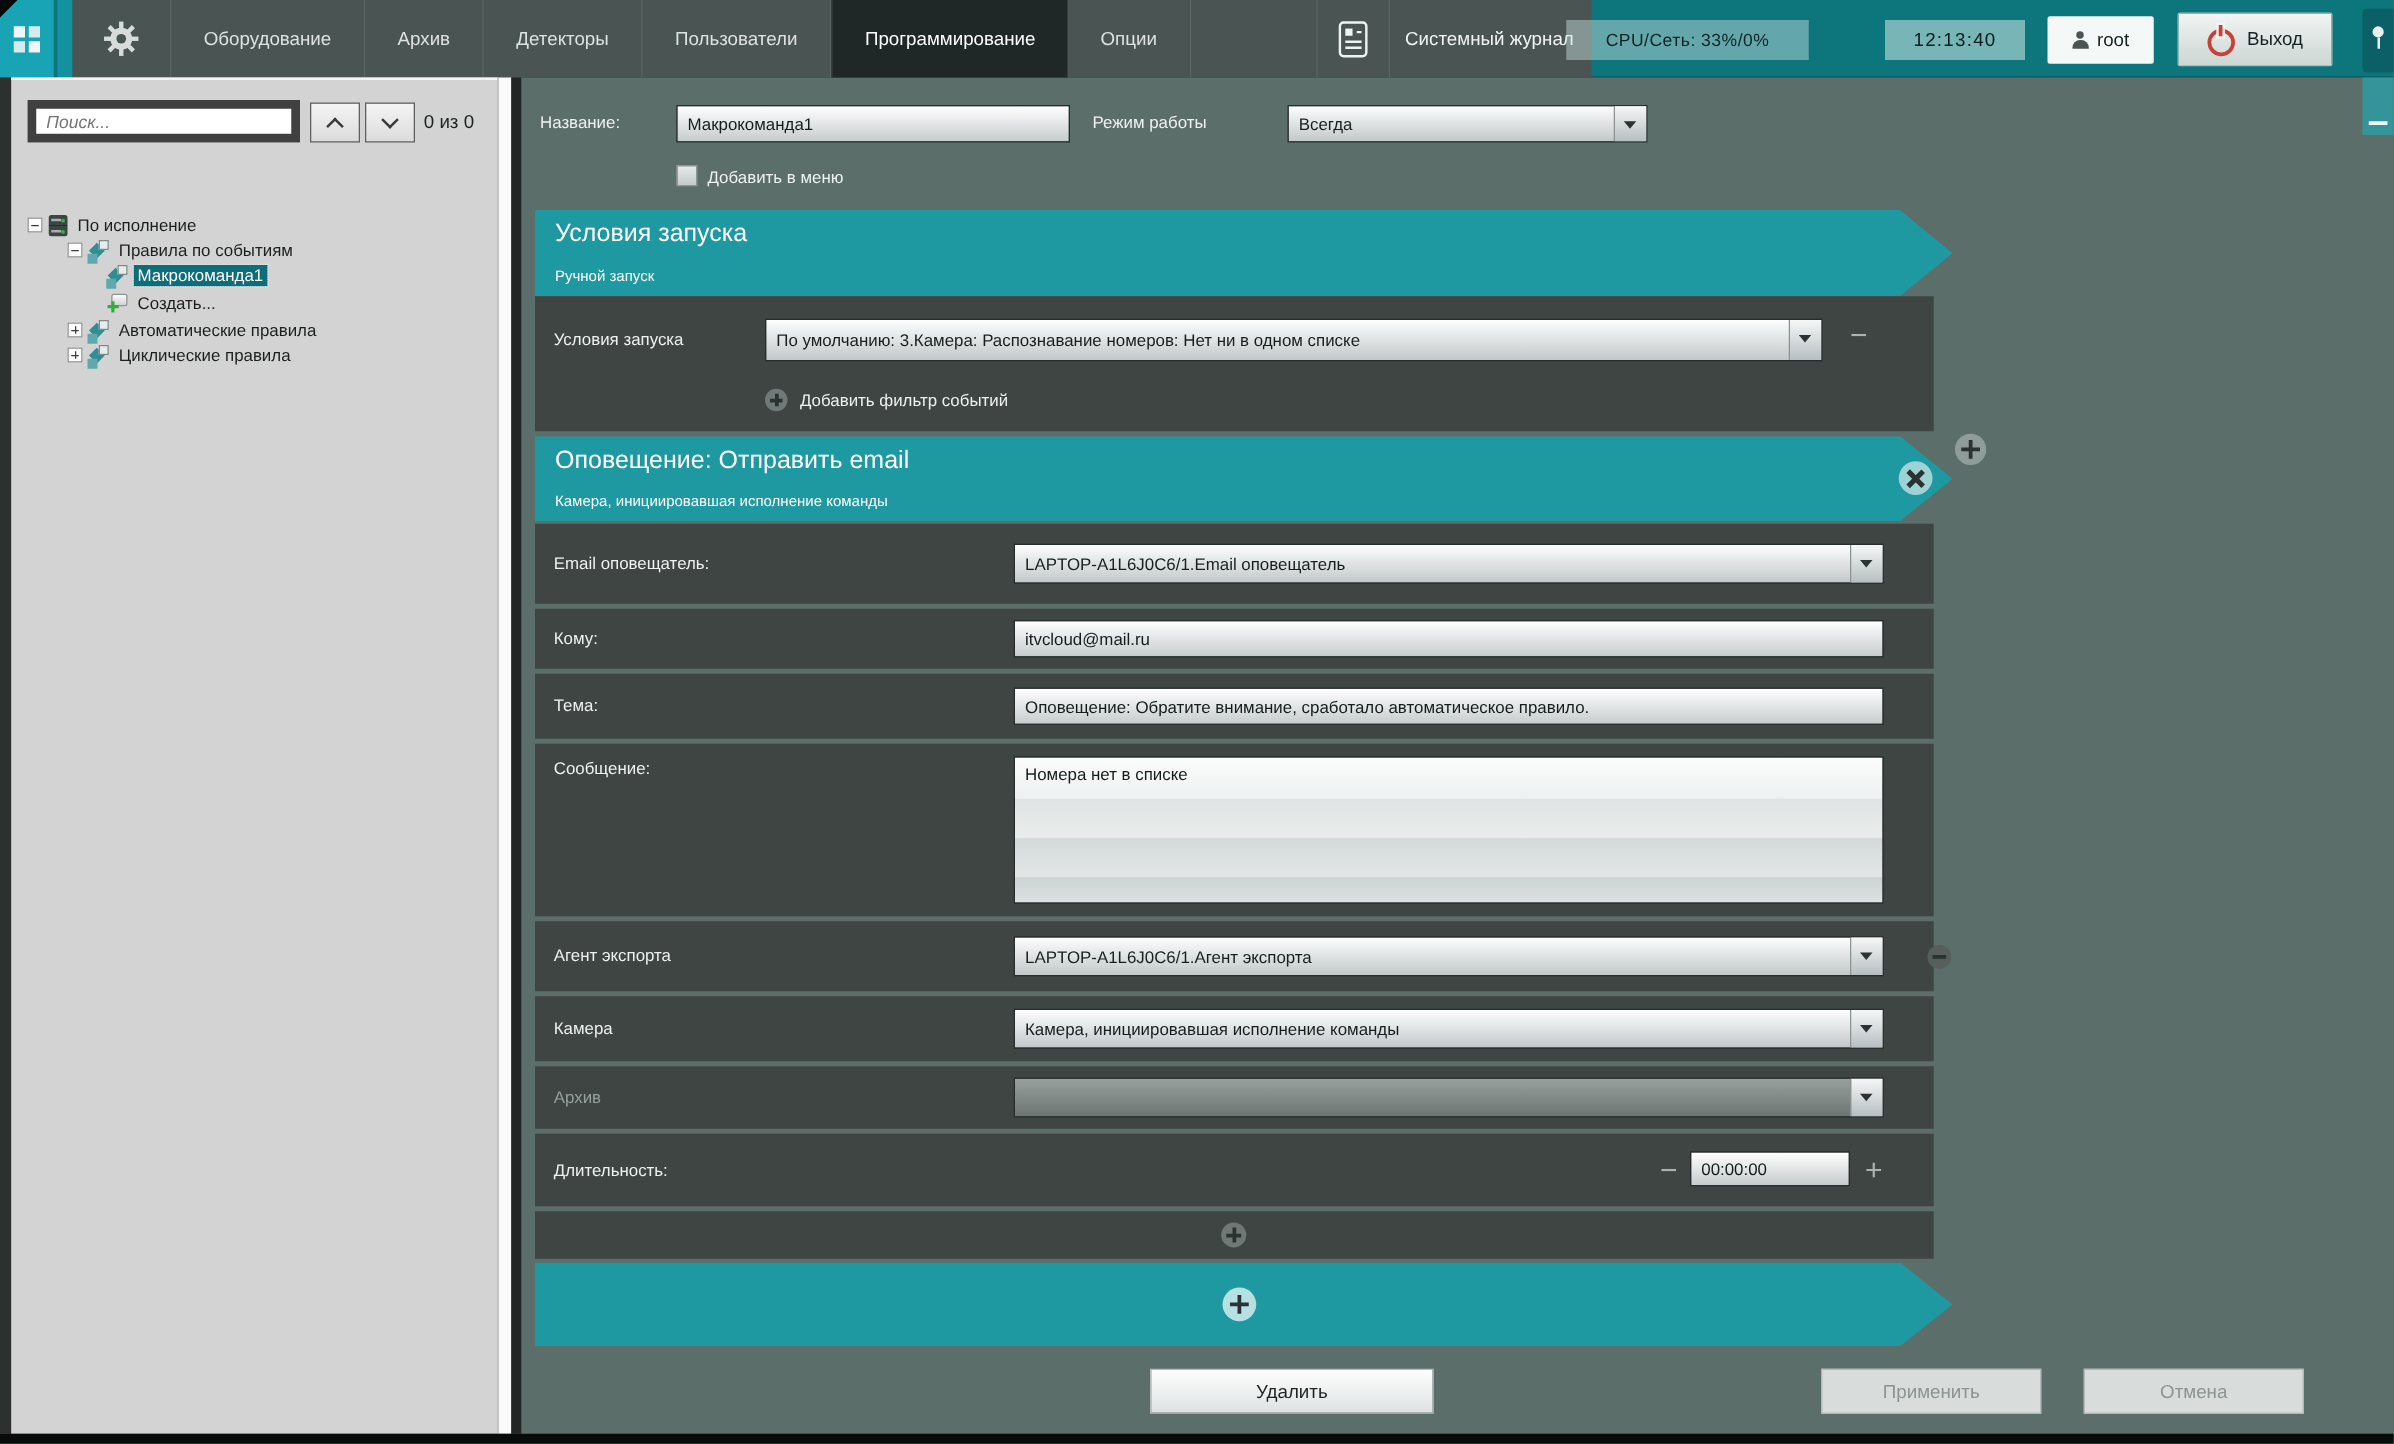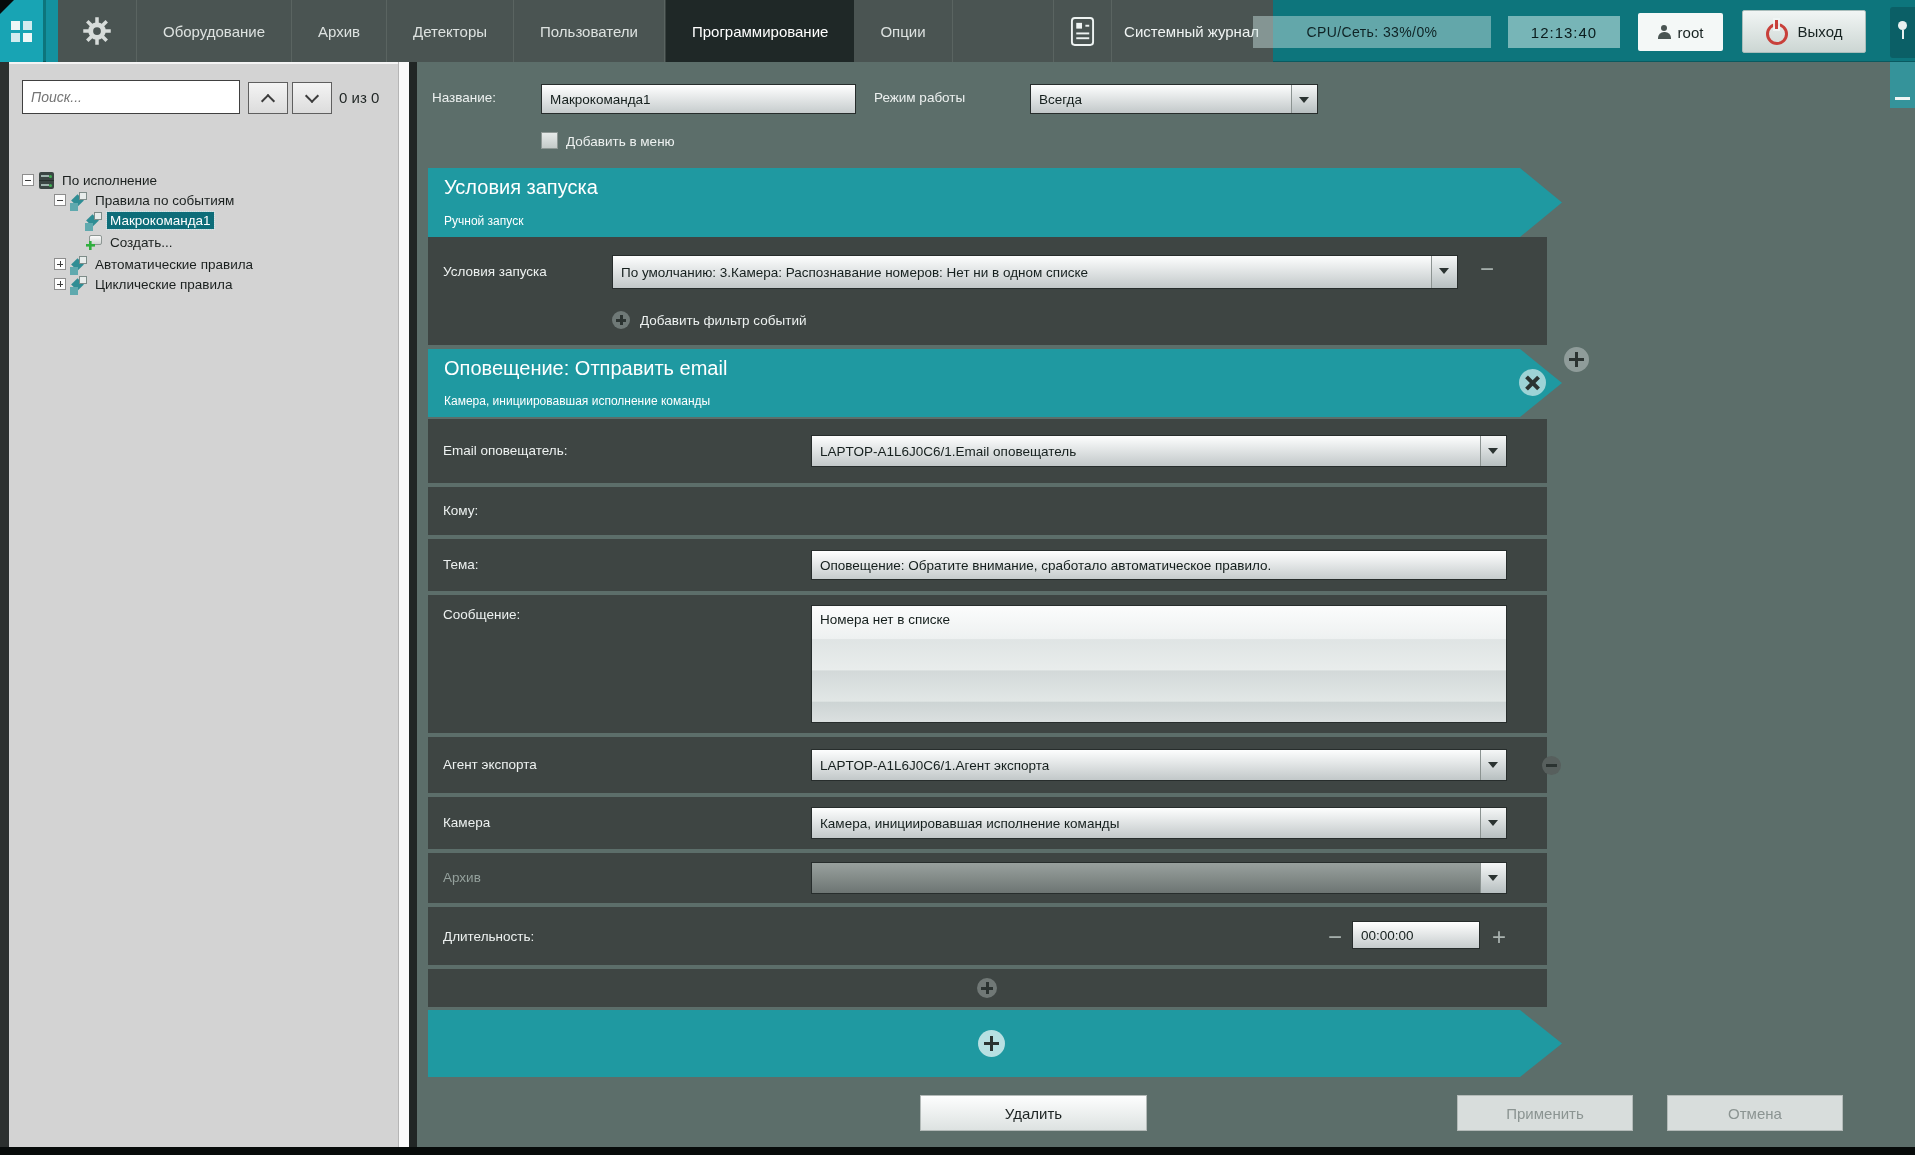--- a/index.html
+++ b/index.html
@@ -16,42 +16,42 @@
   .grid-glyph i:nth-child(3){left:0;bottom:0;background:#d2ecef;} .grid-glyph i:nth-child(4){right:0;bottom:0;}
   .logo-strip { position:absolute; left:46px; top:0; width:12px; height:62px; background:#13919f; }
   .tabbar { position:absolute; left:58px; top:0; width:1215px; height:62px; background:#4a5452; display:flex; align-items:stretch; }
   .tabcell { display:flex; align-items:center; padding:0 26px; font-size:15px; color:#dde2e0; border-right:1px solid #5a6461; cursor:default; white-space:nowrap; }
   .tabcell.gear-cell { padding:0 24px; }
   .tabcell.active { background:#1f2827; color:#ffffff; border-right:none; border-left:1px solid #3a4341; }
   .journal-group { margin-left:auto; display:flex; align-items:center; border-left:1px solid #5a6461; }
   .journal-icon-cell { padding:0 16px; border-right:1px solid #5a6461; display:flex; align-items:center; height:100%; }
   .journal-label { padding:0 14px 0 12px; font-size:15px; color:#f0f4f3; }
   .badge { position:absolute; display:flex; align-items:center; justify-content:center; font-size:14px; color:#0f2325; }
-  .cpu-badge { left:1253px; top:16px; width:238px; height:32px; background:rgba(205,228,227,0.45); letter-spacing:0.4px; }
+  .cpu-badge { left:1253px; top:16px; width:194px; height:32px; background:rgba(205,228,227,0.45); letter-spacing:0.4px; }
   .clock-badge { left:1508px; top:16px; width:112px; height:32px; background:rgba(208,233,232,0.55); font-size:15px; letter-spacing:1px; color:#0b1c1d; }
   .root-badge { left:1638px; top:13px; width:85px; height:38px; background:#f4f8f7; border-radius:2px; gap:7px; font-size:15px; color:#172321; }
   .logout-btn { left:1742px; top:10px; width:124px; height:43px; background:linear-gradient(#f1f5f4,#ccd6d3); border:1px solid #a9bdbb; border-radius:2px; gap:10px; font-size:15px; color:#172321; cursor:pointer; position:absolute; display:flex; align-items:center; justify-content:center; }
   .person-glyph { position:relative; width:13px; height:14px; }
   .person-glyph::before { content:""; position:absolute; left:3.5px; top:0; width:6px; height:6px; border-radius:50%; background:#4a5553; }
   .person-glyph::after { content:""; position:absolute; left:0; top:7px; width:13px; height:7px; border-radius:6px 6px 0 0; background:#4a5553; }
   .power-glyph { position:relative; width:22px; height:22px; }
   .power-glyph::before { content:""; position:absolute; left:0; top:2px; width:16px; height:16px; border:3px solid #c8403a; border-radius:50%; }
   .power-glyph::after { content:""; position:absolute; left:9.5px; top:-1px; width:3px; height:9px; background:#c8403a; box-shadow:0 0 0 2px rgba(241,245,244,0.9); }
   .pin-box { position:absolute; left:1890px; top:7px; width:25px; height:51px; background:#0b5f66; border-radius:3px 0 0 3px; }
   .pin-glyph { position:absolute; left:8px; top:14px; width:9px; height:9px; border-radius:50%; background:#e8f1f0; }
   .pin-glyph::after { content:""; position:absolute; left:3.5px; top:9px; width:2px; height:9px; background:#e8f1f0; }
   .collapse-box { position:absolute; left:1890px; top:62px; width:25px; height:46px; background:#35939a; }
   .collapse-box::after { content:""; position:absolute; left:5px; bottom:8px; width:15px; height:3px; background:#eef5f4; }
 
   
   .side-edge { position:absolute; left:0; top:62px; width:9px; height:1085px; background:#2c302f; }
   .sidebar { position:absolute; left:9px; top:62px; width:389px; height:1085px; background:#d3d3d3; border-top:2px solid #f4f4f4; }
   .side-scroll { position:absolute; left:398px; top:62px; width:11px; height:1085px; background:#fafafa; border-left:1px solid #b5b5b5; }
   .splitter { position:absolute; left:409px; top:62px; width:8px; height:1085px; background:#20_; background:#212625; }
-  .search-input { position:absolute; left:13px; top:16px; width:218px; height:34px; background:#ffffff; border:1px solid #404040; font-style:italic; font-size:14px; color:#a16207; padding:0 8px; font-family:"Liberation Sans", sans-serif; }
+  .search-input { position:absolute; left:13px; top:16px; width:218px; height:34px; background:#ffffff; border:7px solid #404040; font-style:italic; font-size:14px; color:#a16207; padding:0 8px; font-family:"Liberation Sans", sans-serif; }
   .nav-btn { position:absolute; top:18px; width:40px; height:32px; background:linear-gradient(#f4f4f4,#dcdcdc); border:1px solid #5f5f5f; cursor:pointer; }
   .nav-btn.prev { left:239px; } .nav-btn.next { left:283px; }
   .chev { position:absolute; left:14px; width:10px; height:10px; border-left:2px solid #3b3b3b; border-top:2px solid #3b3b3b; }
   .chev.up { top:13px; transform:rotate(45deg); } .chev.down { top:8px; transform:rotate(225deg); }
   .search-count { position:absolute; left:330px; top:25px; font-size:15px; color:#1e2423; }
   .tree { position:absolute; left:0; top:62px; width:100%; font-size:13.5px; color:#1b201f; }
   .trow { position:absolute; height:20px; display:flex; align-items:center; gap:5px; white-space:nowrap; }
   .expander { width:12px; height:12px; background:#fdfdfd; border:1px solid #8d8d8d; position:relative; flex:0 0 12px; cursor:pointer; }
   .expander::before { content:""; position:absolute; left:2px; top:4.5px; width:6px; height:1.5px; background:#3c3c3c; }
   .expander.plus::after { content:""; position:absolute; left:4.5px; top:2px; width:1.5px; height:6px; background:#3c3c3c; }
@@ -251,20 +251,21 @@
 <div class="panel" style="top:419px; height:64px;">
   <span class="flabel" style="left:15px; top:24px;">Email оповещатель:</span>
   <div class="dd" style="left:383px; top:16px; width:696px; height:32px;">
     <span class="val">LAPTOP-A1L6J0C6/1.Email оповещатель</span>
     <span class="btn"></span>
   </div>
 </div>
 
 <div class="panel" style="top:487px; height:48px;">
   <span class="flabel" style="left:15px; top:16px;">Кому:</span>
+  <input class="tb-input" style="left: 383px; top: 9px; width: 696px; height: 30px;" readonly="" value="itvcloud@mail.ru">
 </div>
 
 <div class="panel" style="top:539px; height:52px;">
   <span class="flabel" style="left:15px; top:18px;">Тема:</span>
   <input class="tb-input" style="left: 383px; top: 11px; width: 696px; height: 30px;" readonly="" value="Оповещение: Обратите внимание, сработало автоматическое правило.">
 </div>
 
 <div class="panel" style="top:595px; height:138px;">
   <span class="flabel" style="left:15px; top:12px;">Сообщение:</span>
   <div class="msg-area" style="left:383px; top:10px; width:696px; height:118px; position:absolute;">Номера нет в списке</div>

